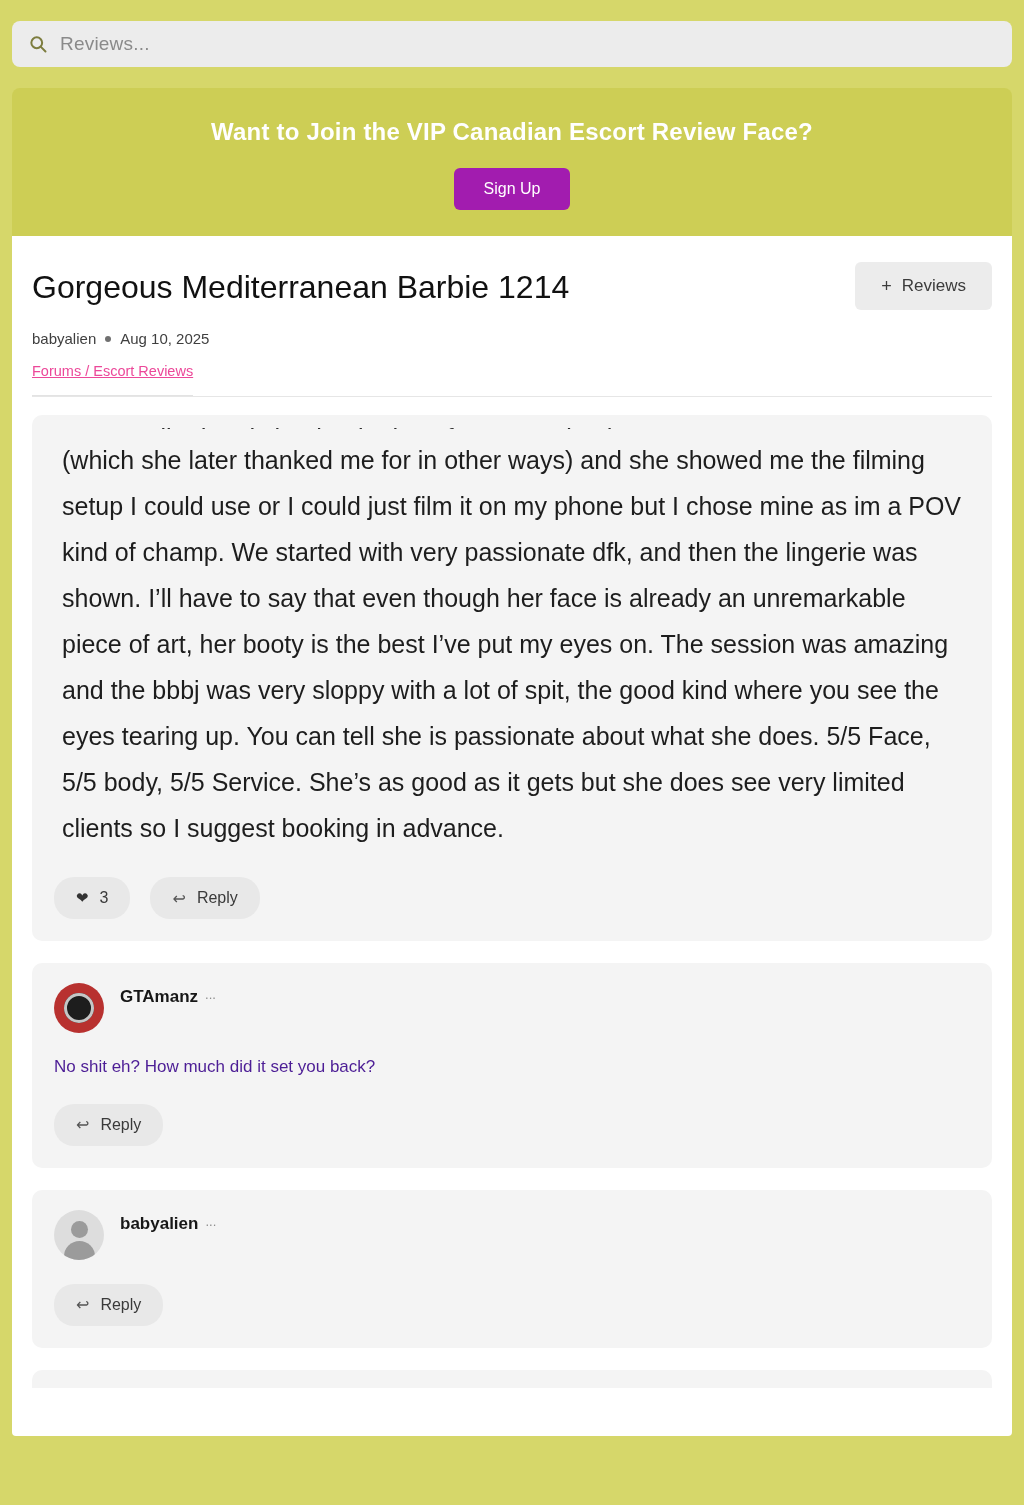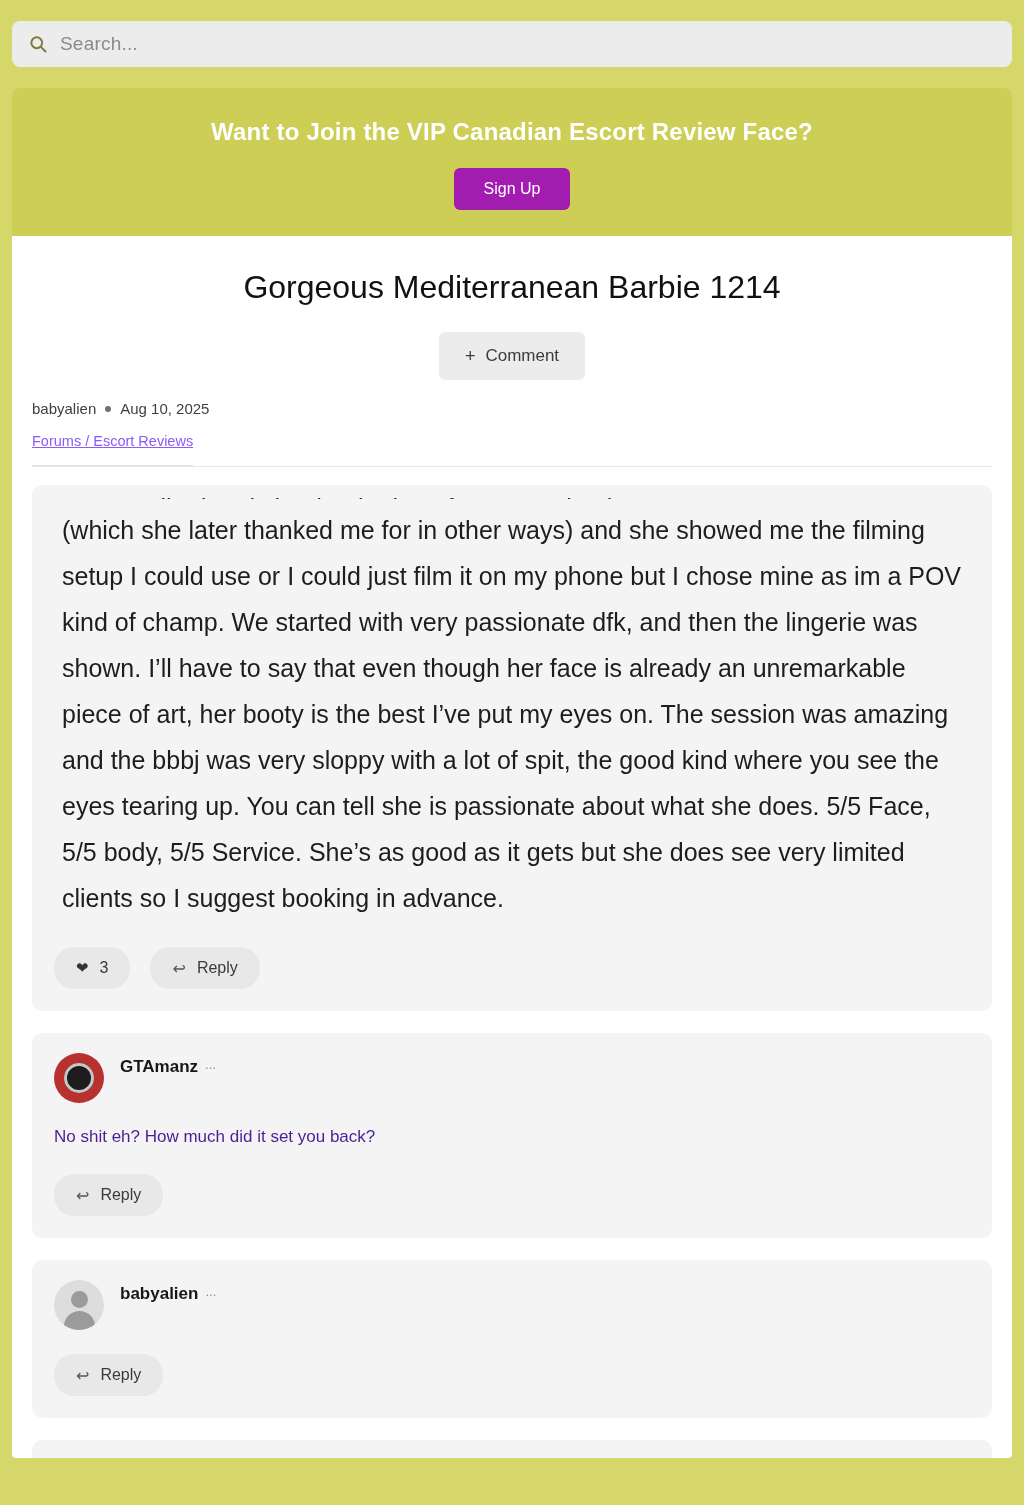--- a/index.html
+++ b/index.html
@@ -76,24 +76,23 @@
   
   .card {
     margin: 0 12px;
     background: #ffffff;
     border-radius: 0 0 4px 4px;
     padding: 24px 20px 0;
     min-height: 1200px;
   }
   .thread-head {
     display: flex;
-    align-items: center;
+    align-items: flex-start;
     justify-content: space-between;
     gap: 24px;
-    flex-direction: column;
   }
   .thread-title {
     font-size: 32px;
     color: #111111;
     font-weight: normal;
     margin: 8px 0 0;
     line-height: 1.2;
     flex: 1;
   }
   .comment-btn {
@@ -123,21 +122,21 @@
   }
   .meta-dot {
     width: 6px; height: 6px;
     border-radius: 50%;
     background: #707070;
     display: inline-block;
   }
   .breadcrumb {
     margin-top: 16px;
     font-size: 14.5px;
-    color: #8b5cf6;
+    color: #ec4899;
     text-decoration: underline;
     padding-bottom: 16px;
     border-bottom: 1px solid #e3e3e3;
     display: inline-block;
   }
   .crumb-wrap {
     border-bottom: 1px solid #e6e6e6;
     padding-bottom: 0;
   }
 
@@ -259,36 +258,36 @@
 <body>
 
 <div class="page">
 
   <div class="searchbar">
     <div class="search-field">
       <svg class="search-icon" viewBox="0 0 24 24" fill="none" stroke="#7d7d3f" stroke-width="2.4" stroke-linecap="round">
         <circle cx="10.5" cy="10.5" r="6.5"></circle>
         <line x1="15.5" y1="15.5" x2="21" y2="21"></line>
       </svg>
-      <span class="search-placeholder">Search...</span>
+      <span class="search-placeholder">Reviews...</span>
     </div>
   </div>
 
   <div class="banner">
     <div class="banner-title">Want to Join the VIP Canadian Escort Review Face?</div>
     <button class="signup-btn">Sign Up</button>
   </div>
 
   <div class="card">
 
     <div class="thread-head">
       <h1 class="thread-title">Gorgeous Mediterranean Barbie 1214</h1>
       <button class="comment-btn">
         <span class="plus-icon">+</span>
-        <span>Comment</span>
+        <span>Reviews</span>
       </button>
     </div>
 
     <div class="meta-line">
       <span>babyalien</span>
       <span class="meta-dot"></span>
       <span>Aug 10, 2025</span>
     </div>
 
     <div class="crumb-wrap">

